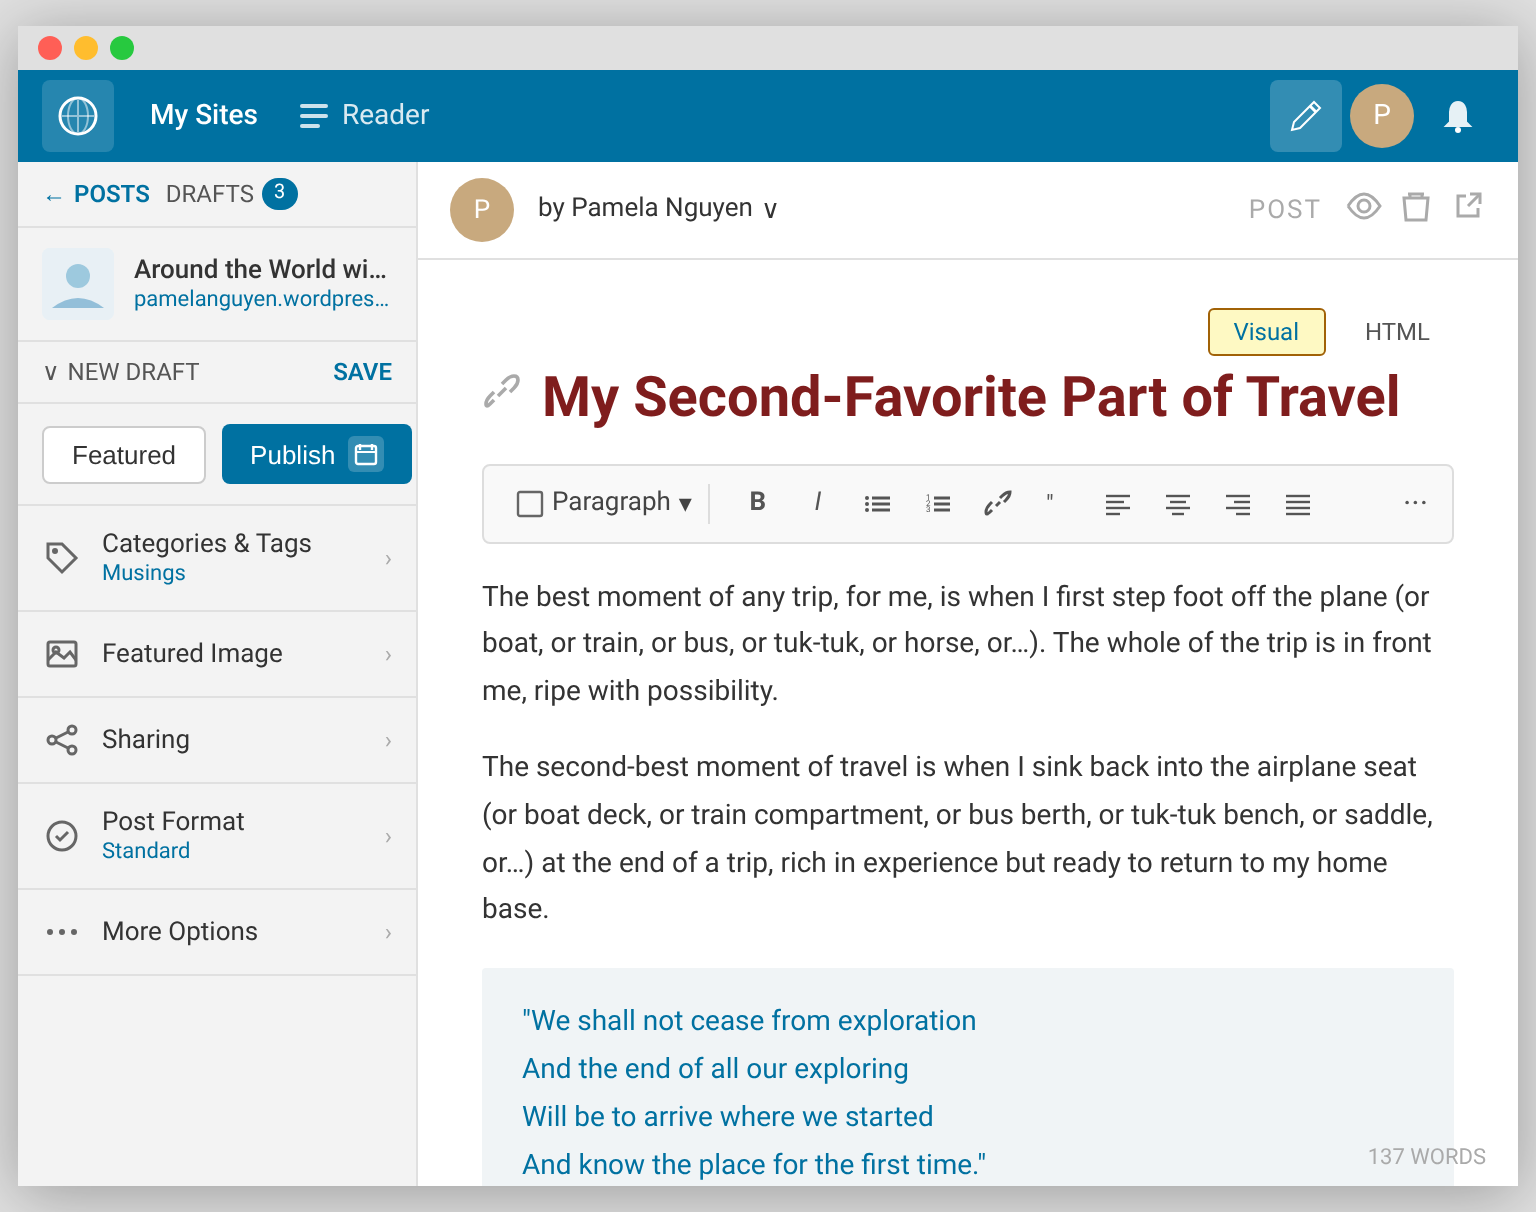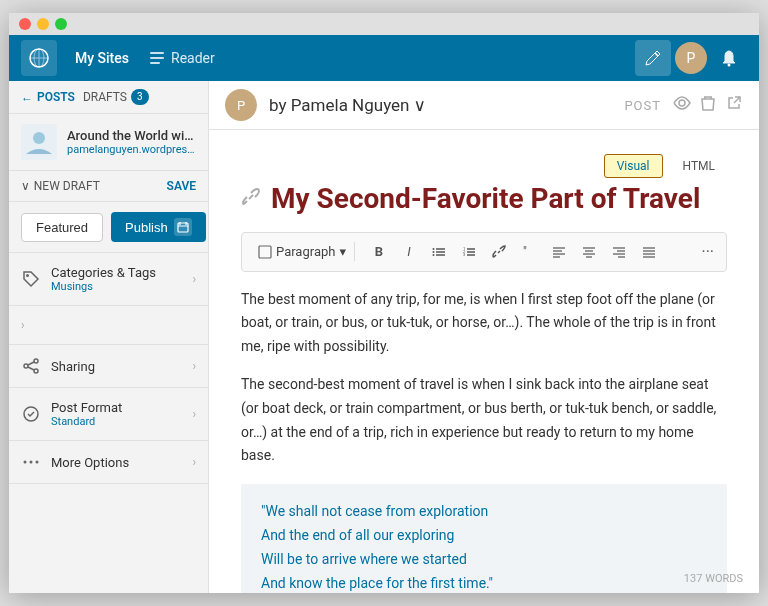--- a/index.html
+++ b/index.html
@@ -310,21 +310,21 @@
       border-radius: 50%;
       background: #c8a97e;
       display: flex;
       align-items: center;
       justify-content: center;
       color: white;
       font-size: 13px;
       flex-shrink: 0;
     }
     .author-name {
-      font-size: 17px;
+      font-size: 13px;
       color: #333;
       display: flex;
       align-items: flex-start;
       gap: 4px;
       cursor: pointer;
     }
     .content-topbar-spacer { flex: 1; }
     .topbar-post-label {
       font-size: 13px;
       color: #aaa;
@@ -566,20 +566,30 @@
           </div>
           <div>
             <div class="sidebar-menu-text">Categories &amp; Tags</div>
             <div class="sidebar-menu-sub">Musings</div>
           </div>
         </div>
         <div class="sidebar-chevron">›</div>
       </div>
 
       <div class="sidebar-menu-item">
+        <div class="sidebar-menu-left">
+          <div class="sidebar-menu-icon">
+            <svg width="18" height="18" viewBox="0 0 18 18" fill="none" stroke="#666" stroke-width="1.5">
+              <rect x="2" y="3" width="14" height="12" rx="1"></rect>
+              <path d="M2 12 L6 8 L10 11 L13 8 L16 12"></path>
+              <circle cx="6" cy="7" r="1.5"></circle>
+            </svg>
+          </div>
+          <div class="sidebar-menu-text">Featured Image</div>
+        </div>
         <div class="sidebar-chevron">›</div>
       </div>
 
       <div class="sidebar-menu-item">
         <div class="sidebar-menu-left">
           <div class="sidebar-menu-icon">
             <svg width="18" height="18" viewBox="0 0 18 18" fill="none" stroke="#666" stroke-width="1.5">
               <circle cx="14" cy="4" r="2"></circle>
               <circle cx="4" cy="9" r="2"></circle>
               <circle cx="14" cy="14" r="2"></circle>

